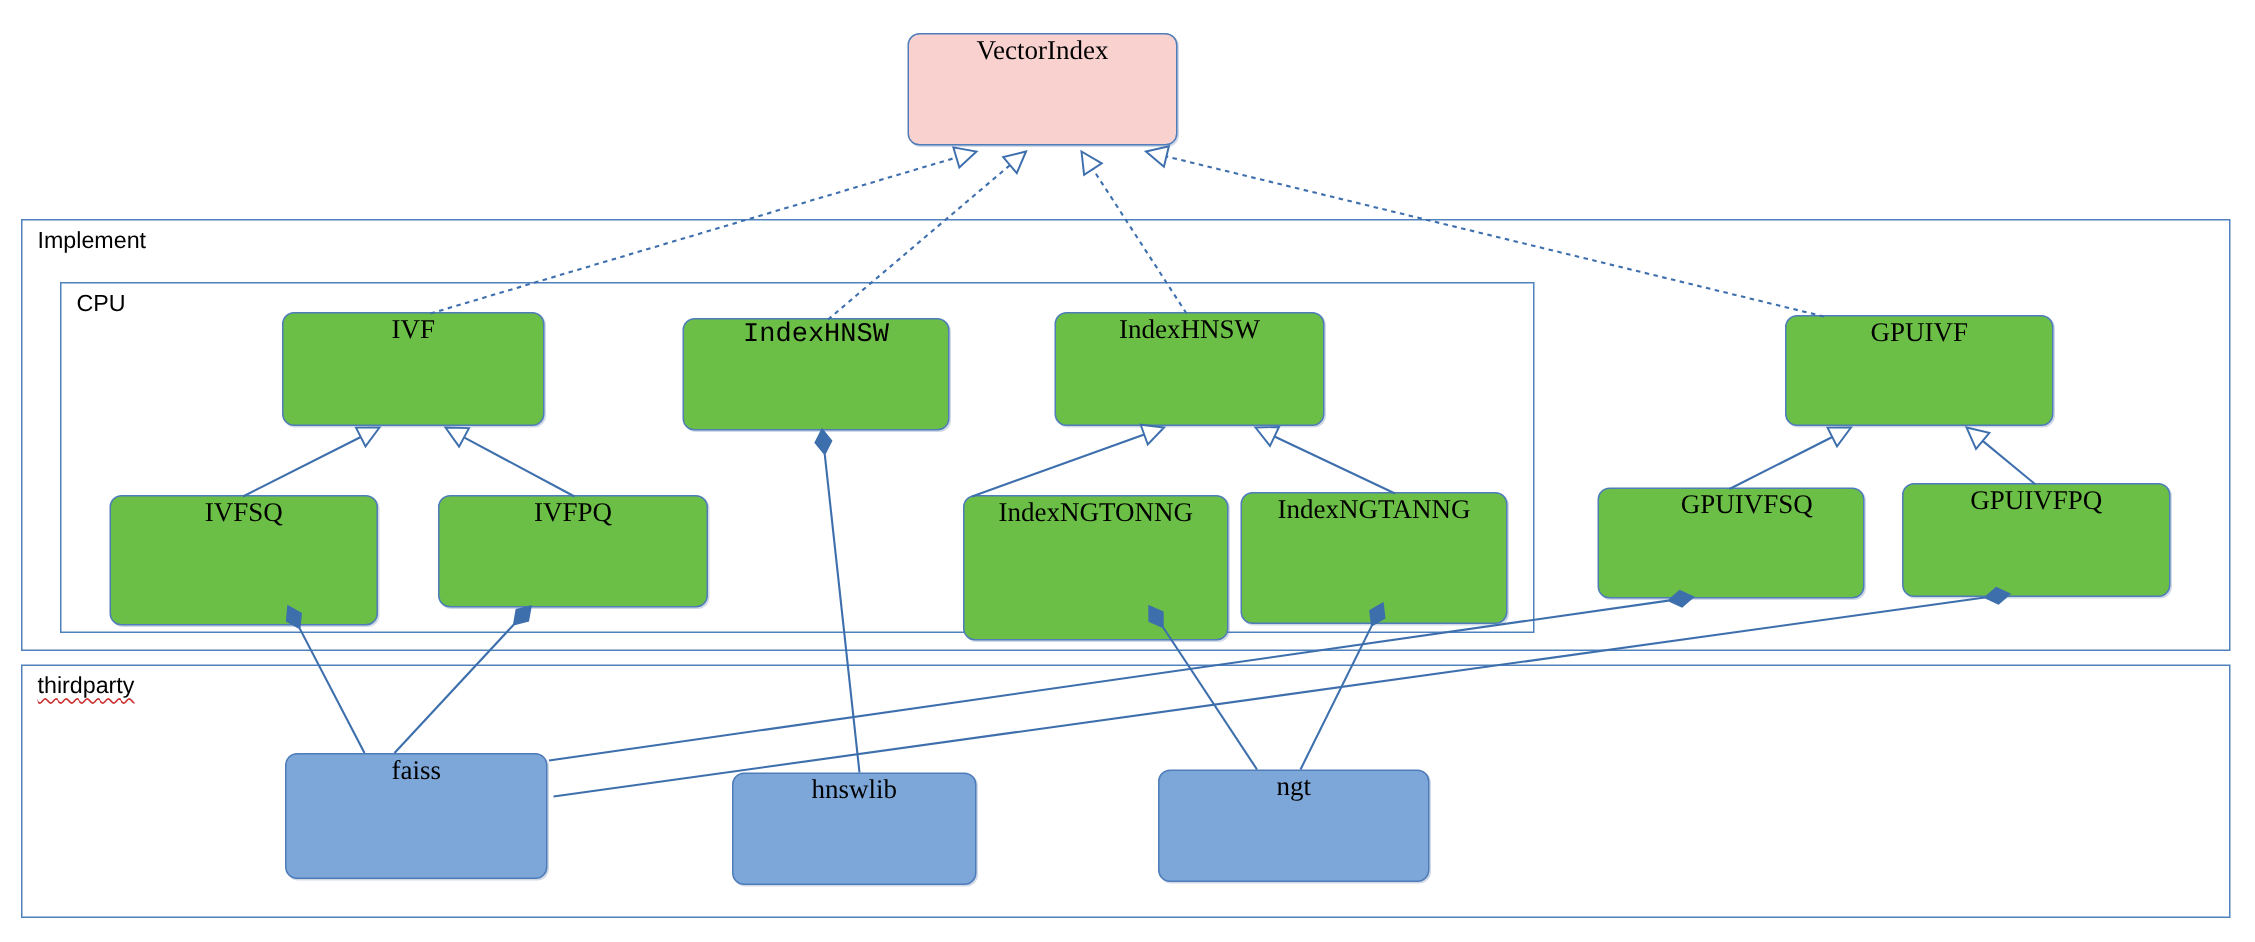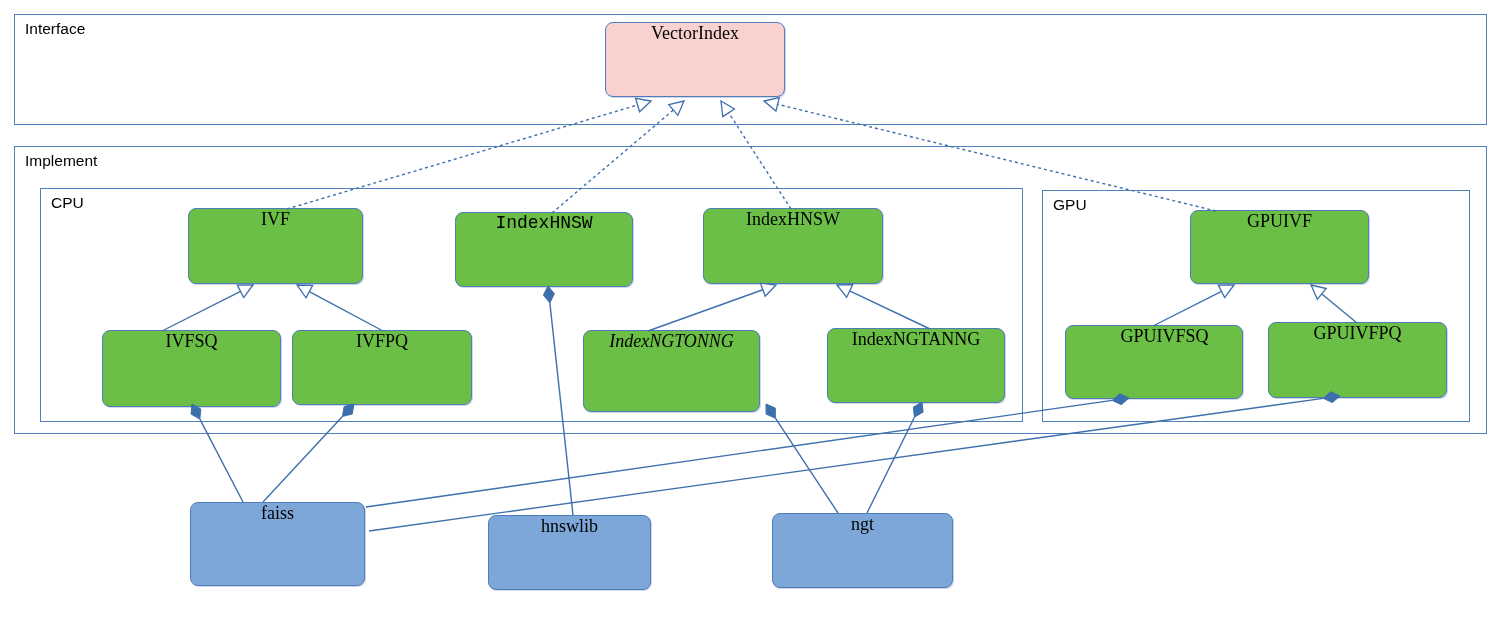--- a/index.html
+++ b/index.html
@@ -34,63 +34,60 @@
   .node.interface{background:var(--pink,#f9d2d0);}
   .node.impl{background:var(--green,#6bbf46);}
   .node.third{background:var(--blue,#7da7d9);}
   svg.edges{position:absolute;left:0;top:0;z-index:4;pointer-events:none;}
 </style>
 </head>
 <body>
 
 <div class="canvas">
 
-  <div class="container c-interface">
-    <span class="clabel">Interface</span>
-  </div>
 
   <div class="container c-implement">
     <span class="clabel">Implement</span>
   </div>
 
   <div class="container c-cpu">
     <span class="clabel">CPU</span>
   </div>
 
-  <div class="container c-gpu">
-    <span class="clabel">GPU</span>
+
+  <div class="container c-thirdparty">
+    <span class="clabel wavy">thirdparty</span>
   </div>
-
 
   <div>
       <div class="node interface" style="left: 605px; top: 22px; width: 180px; height: 75px;">
         <span>VectorIndex</span>
       </div>
       <div class="node impl" style="left: 188px; top: 208px; width: 175px; height: 76px;">
         <span>IVF</span>
       </div>
       <div class="node impl" style="left: 455px; top: 212px; width: 178px; height: 75px; font-family: Liberation Mono, monospace;">
         <span>IndexHNSW</span>
       </div>
       <div class="node impl" style="left: 703px; top: 208px; width: 180px; height: 76px;">
         <span>IndexHNSW</span>
       </div>
       <div class="node impl" style="left: 1171px; top: 210px; width: 179px; height: 74px; margin-left: 19px;">
         <span>GPUIVF</span>
       </div>
-      <div class="node impl" style="left: 73px; top: 330px; width: 179px; height: 77px; margin-left: 29px;">
+      <div class="node impl" style="left: 73px; top: 330px; width: 179px; height: 87px;">
         <span>IVFSQ</span>
       </div>
       <div class="node impl" style="left: 292px; top: 330px; width: 180px; height: 75px;">
         <span>IVFPQ</span>
       </div>
-      <div class="node impl" style="left: 583px; top: 330px; width: 177px; height: 82px; font-style: italic;">
+      <div class="node impl" style="left: 642px; top: 330px; width: 177px; height: 97px;">
         <span>IndexNGTONNG</span>
       </div>
-      <div class="node impl" style="left: 827px; top: 328px; width: 178px; height: 75px;">
+      <div class="node impl" style="left: 827px; top: 328px; width: 178px; height: 88px;">
         <span>IndexNGTANNG</span>
       </div>
       <div class="node impl" style="left: 1065px; top: 325px; width: 178px; height: 74px; padding-left: 21px;">
         <span>GPUIVFSQ</span>
       </div>
       <div class="node impl" style="left: 1268px; top: 322px; width: 179px; height: 76px;">
         <span>GPUIVFPQ</span>
       </div>
       <div class="node third" style="left: 190px; top: 502px; width: 175px; height: 84px;">
         <span>faiss</span>

